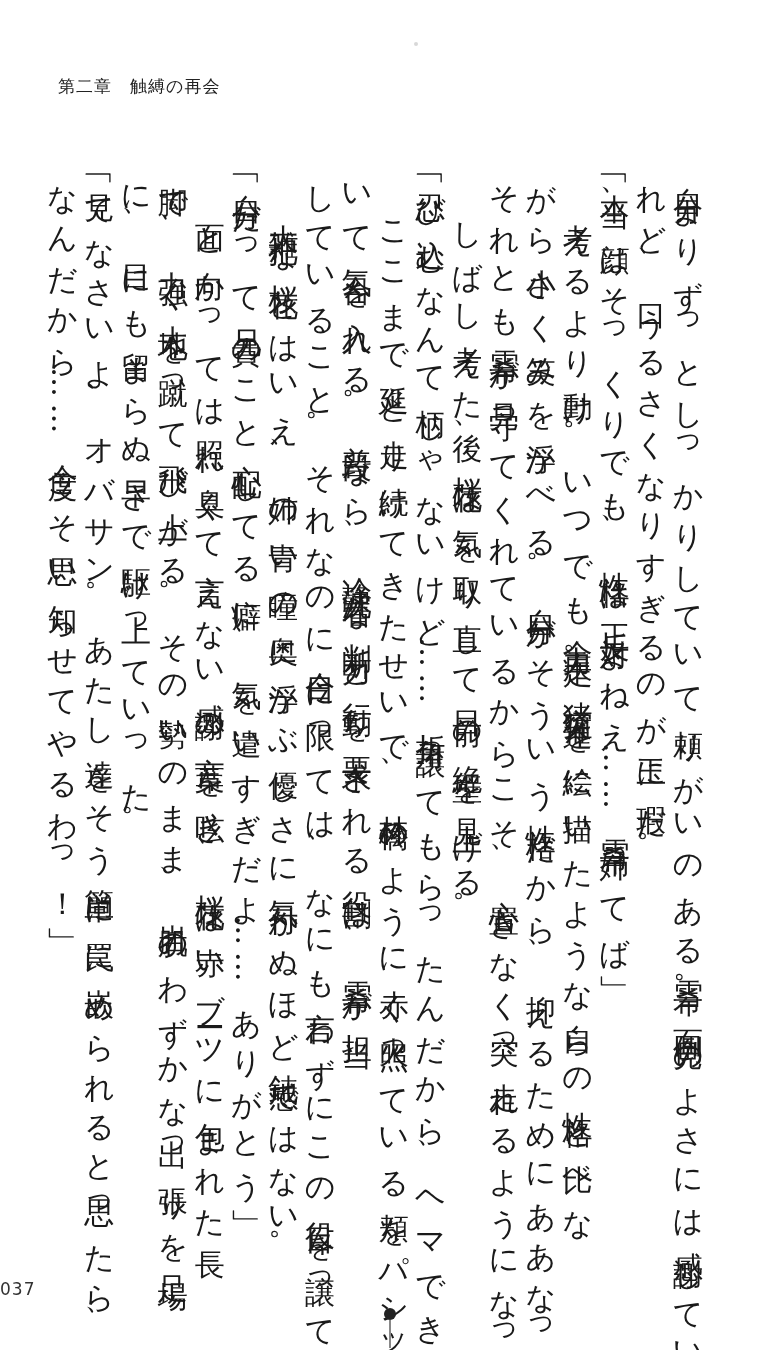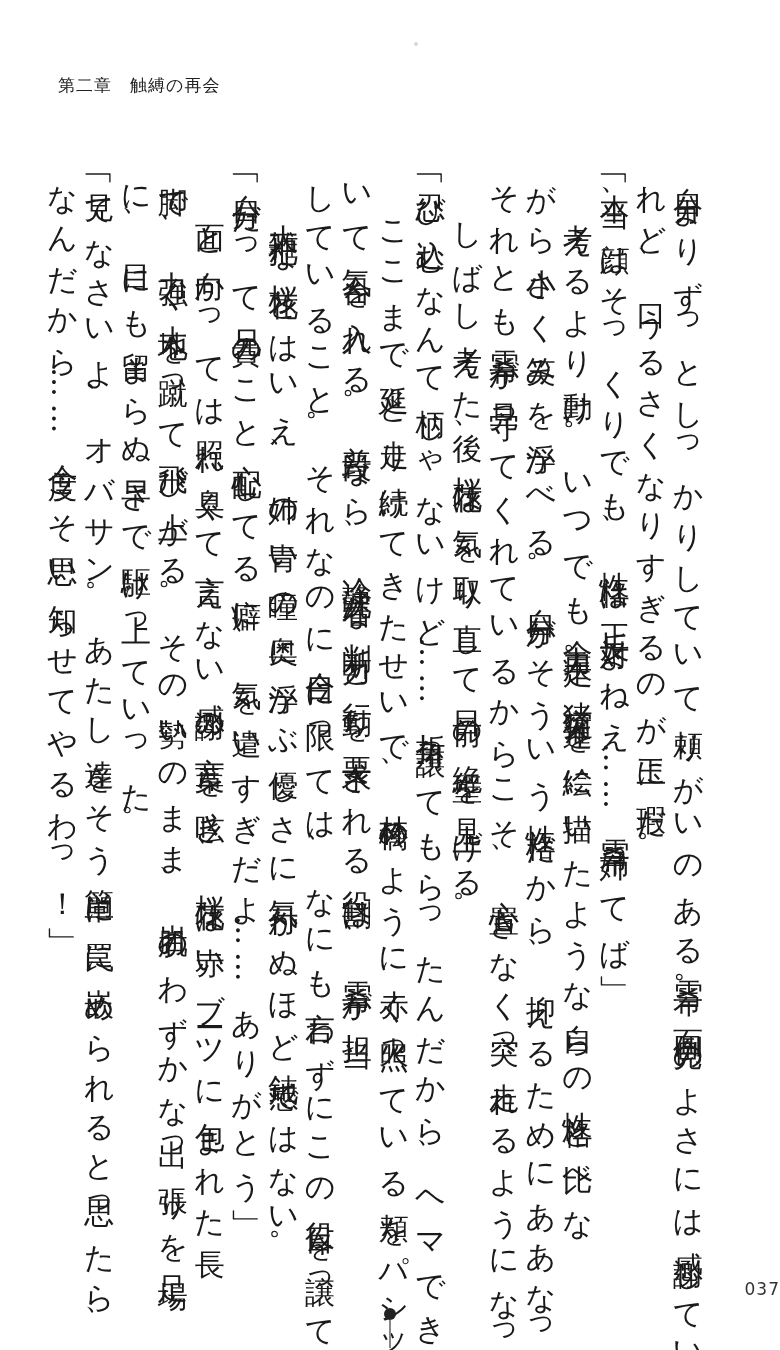--- a/index.html
+++ b/index.html
@@ -29,21 +29,20 @@
     }
     .chapter-header {
       position: absolute;
       left: 58px;
       top: 73px;
       font-size: 17px;
       letter-spacing: 1px;
       color: #222;
       white-space: pre;
       line-height: 26px;
-      font-family: Liberation Serif, serif;
     }
     .body-text {
       position: absolute;
       right: 74px;
       top: 164px;
       height: 920px;
       writing-mode: vertical-rl;
       -webkit-writing-mode: vertical-rl;
       font-size: 30px;
       line-height: 36.8px;
@@ -52,21 +51,21 @@
     }
     .body-text .line {
       display: block;
       white-space: nowrap;
     }
     .page-footer {
       position: absolute;
       left: 0;
       width: 780px;
       top: 1278px;
-      text-align: right;
+      text-align: left;
     }
     .page-number {
       display: block;
       font-family: "DejaVu Sans", "Liberation Sans", sans-serif;
       font-size: 17px;
       color: #333;
       letter-spacing: 1px;
       line-height: 22px;
     }
     .page-marker {

